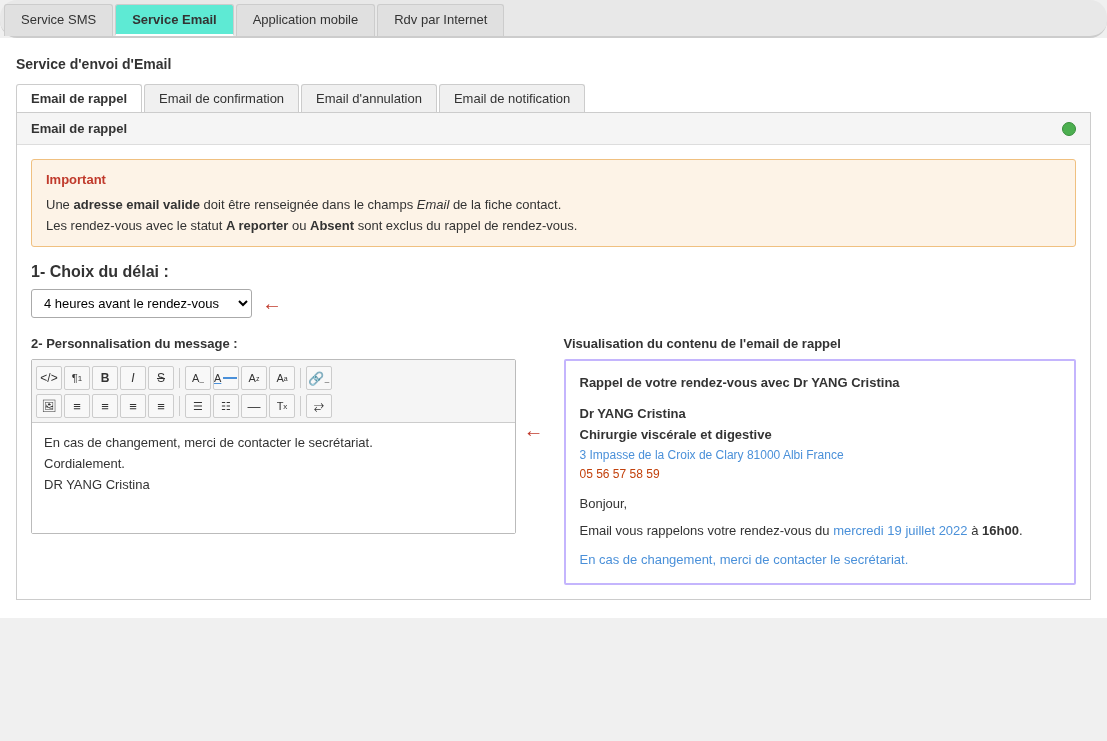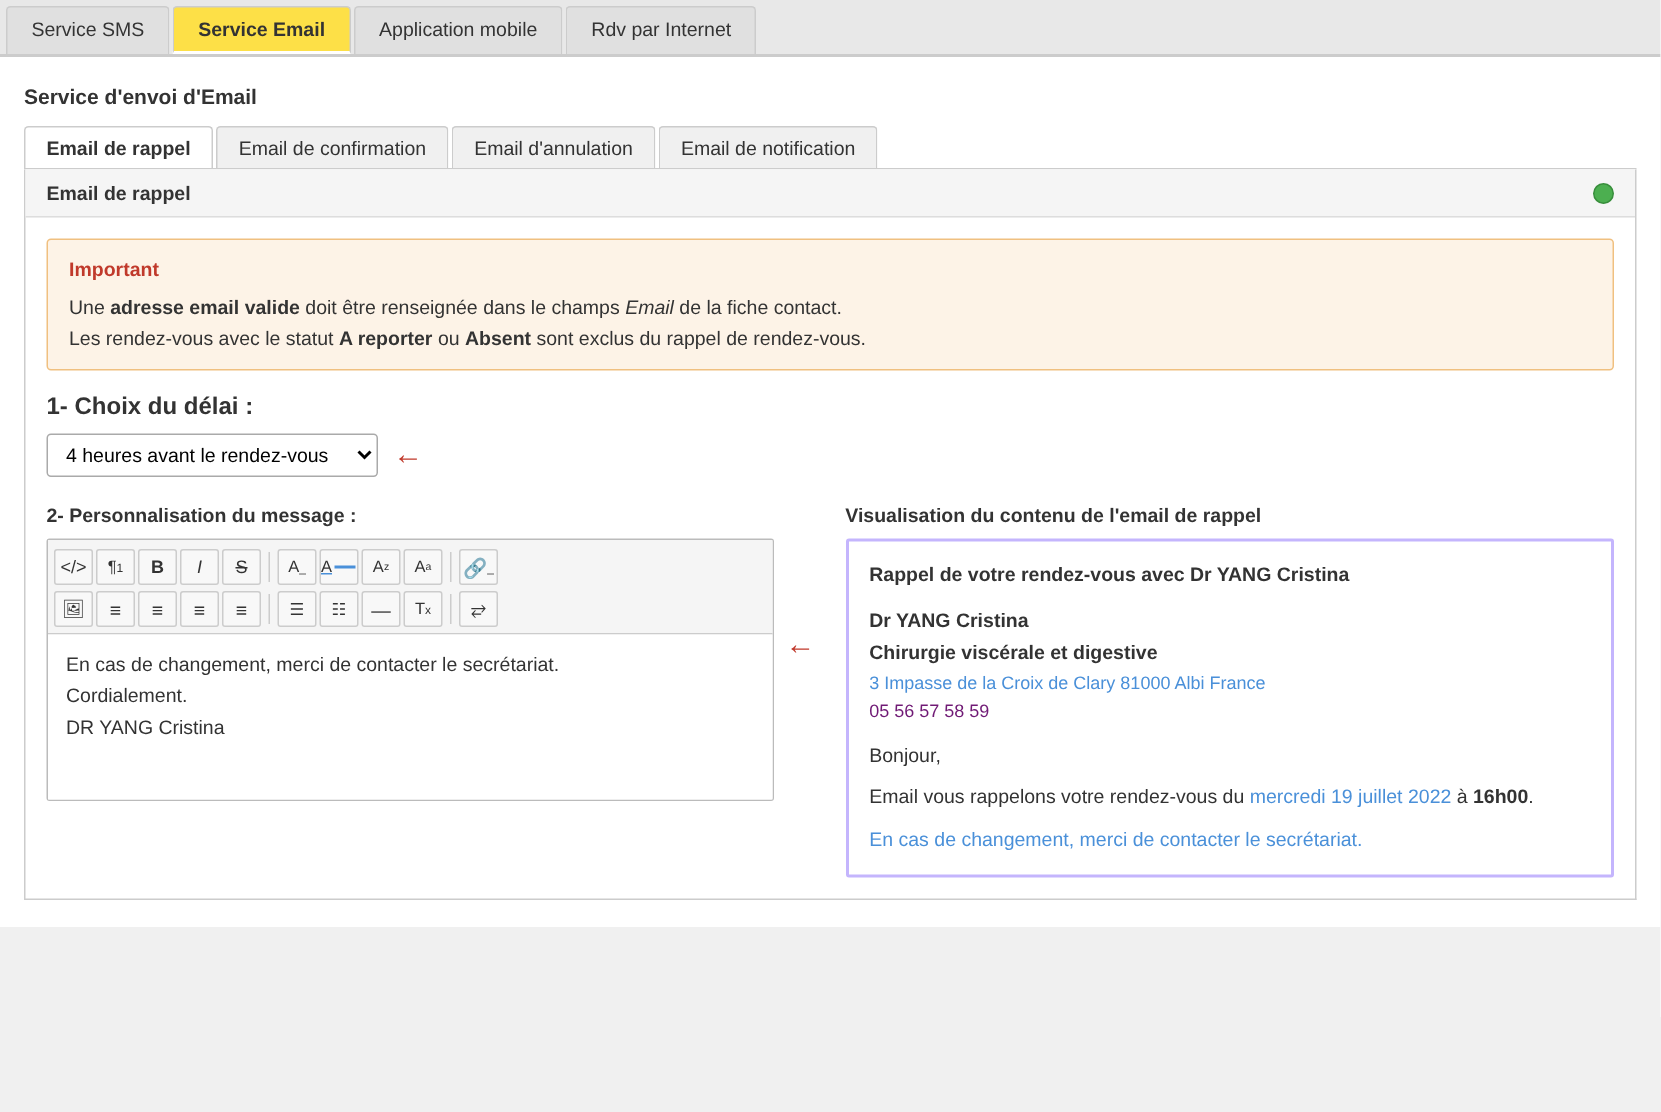--- a/index.html
+++ b/index.html
@@ -1,31 +1,31 @@
 <!DOCTYPE html>
 <html><head>
   <meta charset="utf-8">
   <style>
     * { box-sizing: border-box; margin: 0; padding: 0; }
     body { font-family: Arial, sans-serif; font-size: 13px; background: #f0f0f0; color: #333; }
 
-    .top-tabs { display: flex; border-bottom: 2px solid #ccc; background: #e8e8e8; padding-top: 4px; padding-left: 4px; }
+    .top-tabs { display: flex; border-bottom: 2px solid #ccc; background: #e8e8e8; padding-top: 4px; padding-left: 4px; border-radius: 17px; }
     .top-tab {
       padding: 7px 16px;
       border: 1px solid #ccc;
       border-bottom: none;
       background: #e0e0e0;
       cursor: pointer;
       margin-right: 2px;
       border-radius: 3px 3px 0 0;
       font-size: 13px;
       color: #333;
     }
     .top-tab.active {
-      background: #fde047;
+      background: #5eead4;
       border-bottom: 2px solid #fff;
       font-weight: bold;
       color: #333;
       z-index: 1;
     }
 
     .content { background: #fff; padding: 18px 16px; }
 
     .section-title { font-weight: bold; font-size: 14px; margin-bottom: 12px; }
 
@@ -156,21 +156,21 @@
     }
     .preview-subject {
       font-weight: bold;
       margin-bottom: 10px;
       color: #333;
       font-size: 13px;
     }
     .preview-sender-name { font-weight: bold; color: #333; }
     .preview-specialty { font-weight: bold; color: #333; }
     .preview-address { color: #4a90d9; font-size: 12px; }
-    .preview-phone { color: #701a75; font-size: 12px; }
+    .preview-phone { color: #c2410c; font-size: 12px; }
     .preview-greeting { margin: 10px 0 6px 0; }
     .preview-body { color: #333; }
     .preview-link { color: #4a90d9; text-decoration: none; }
     .preview-highlight { color: #4a90d9; }
 
     .right-col-label { font-weight: bold; margin-bottom: 8px; font-size: 13px; }
   </style>
 </head>
 <body>
 

